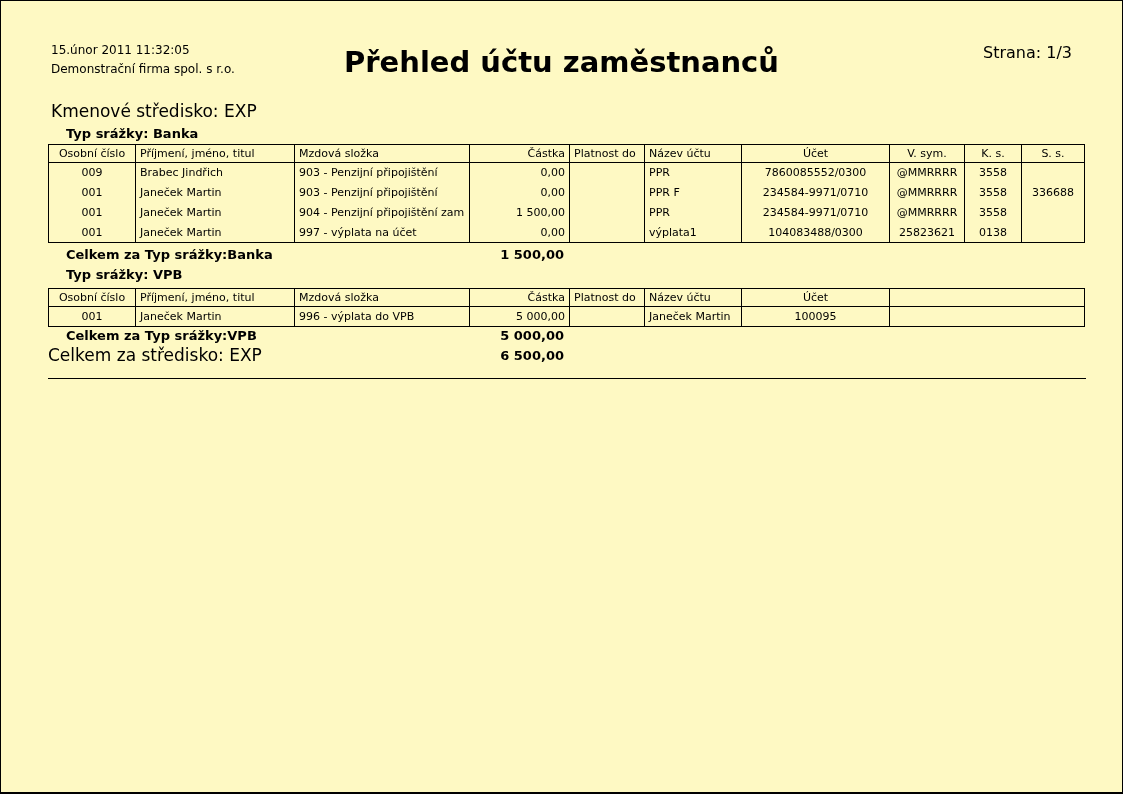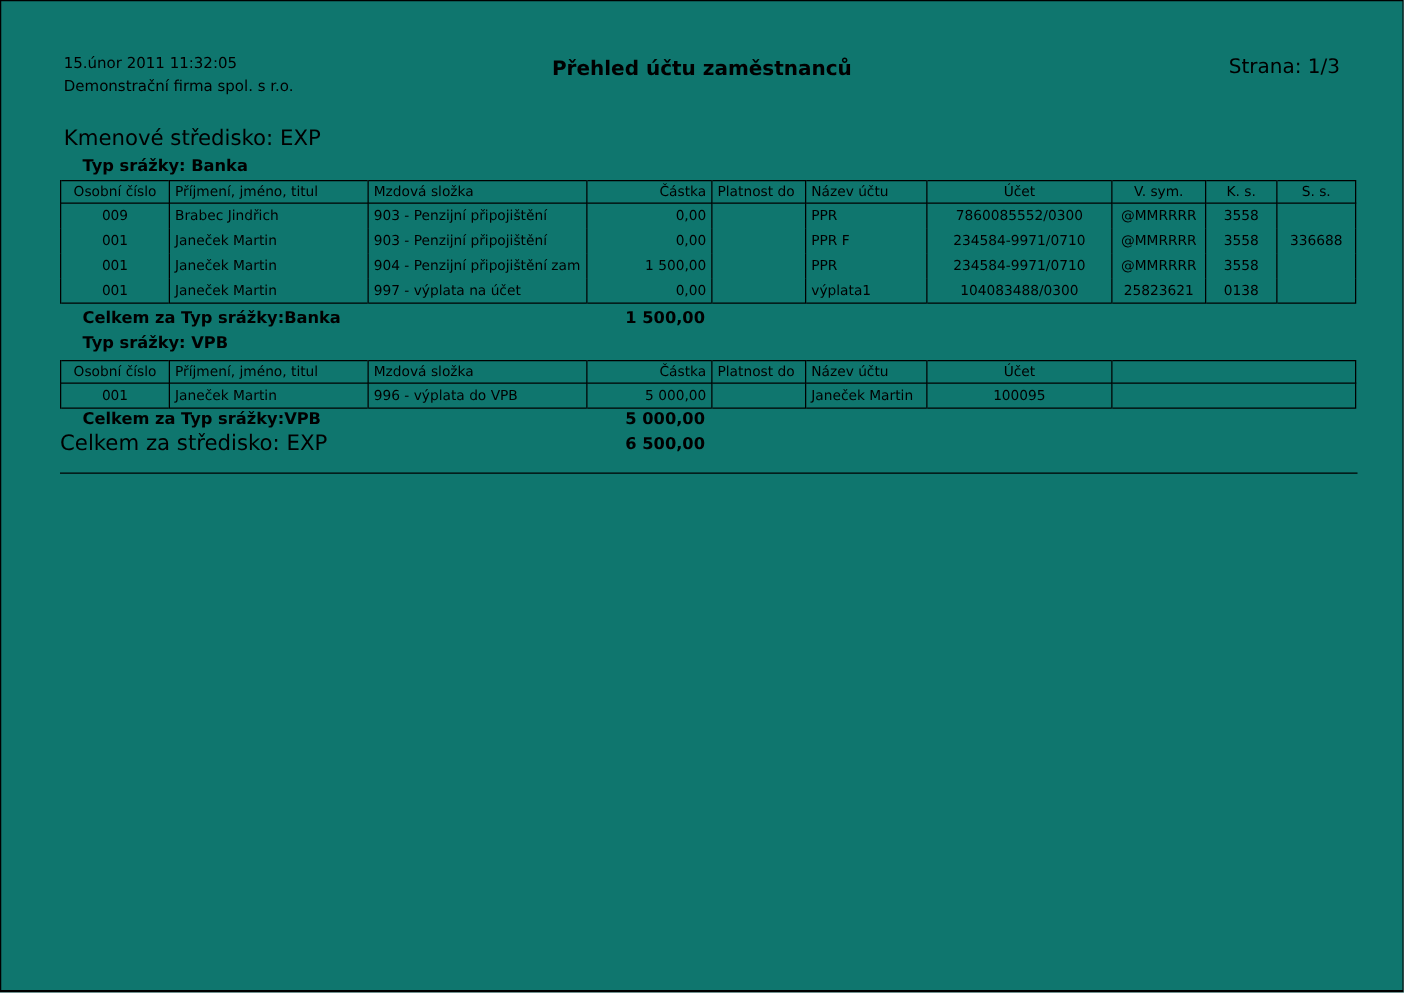--- a/index.html
+++ b/index.html
@@ -1,29 +1,29 @@
 <!DOCTYPE html>
 <html><head>
 <meta charset="utf-8">
 <style>
   html,body { margin:0; padding:0; background:#fff; }
   .page {
     position:relative;
     width:1123px; height:794px;
     box-sizing:border-box;
-    background:#0f766e;
+    background:#fef9c3;
     border:1px solid #000;
     border-bottom:2px solid #000;
     font-family:"DejaVu Sans","Liberation Sans",sans-serif;
     color:#000;
     overflow:hidden;
   }
   .datetime   { position:absolute; left:50px;  top:42px;  font-size:12px; }
   .company    { position:absolute; left:50px;  top:61px;  font-size:12px; }
-  .title      { position:absolute; left:0; top:44px; width:100%; text-align:center; font-size:16px; font-weight:bold; }
+  .title      { position:absolute; left:0; top:44px; width:100%; text-align:center; font-size:29px; font-weight:bold; }
   .period     { position:absolute; left:0; top:80px; width:100%; text-align:center; font-size:12px; }
   .pagenum    { position:absolute; right:50px; top:42px;  font-size:16px; }
   .center-heading { position:absolute; left:50px; top:100px; font-size:17px; }
   .sec-heading    { position:absolute; left:65px; font-size:13px; font-weight:bold; }
   .sec-banka-heading { top:125px; }
   .sec-vpb-heading   { top:266px; }
 
   table.rpt { position:absolute; left:47px; border-collapse:collapse; table-layout:fixed; border:1px solid #000;padding-left:16px; }
   .tbl-banka { top:143px; }
   .tbl-vpb   { top:287px; }

